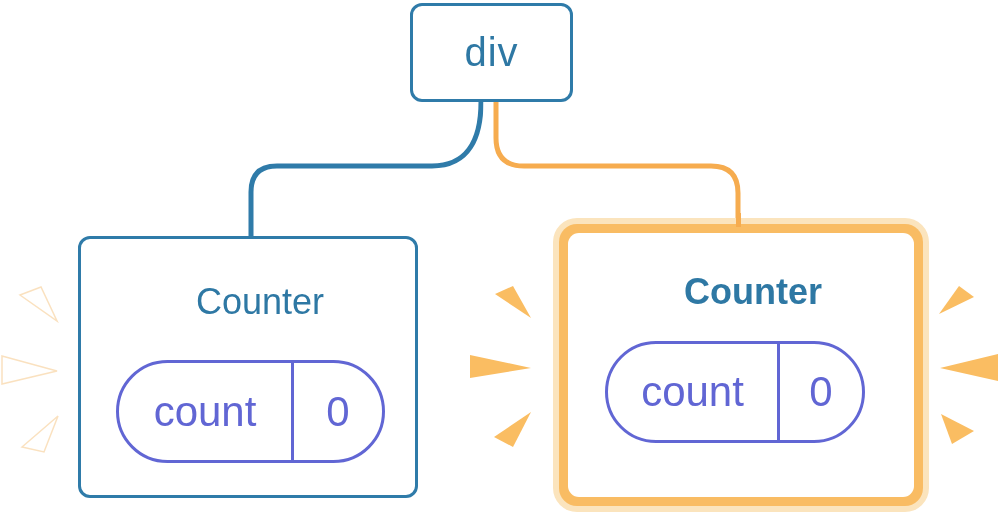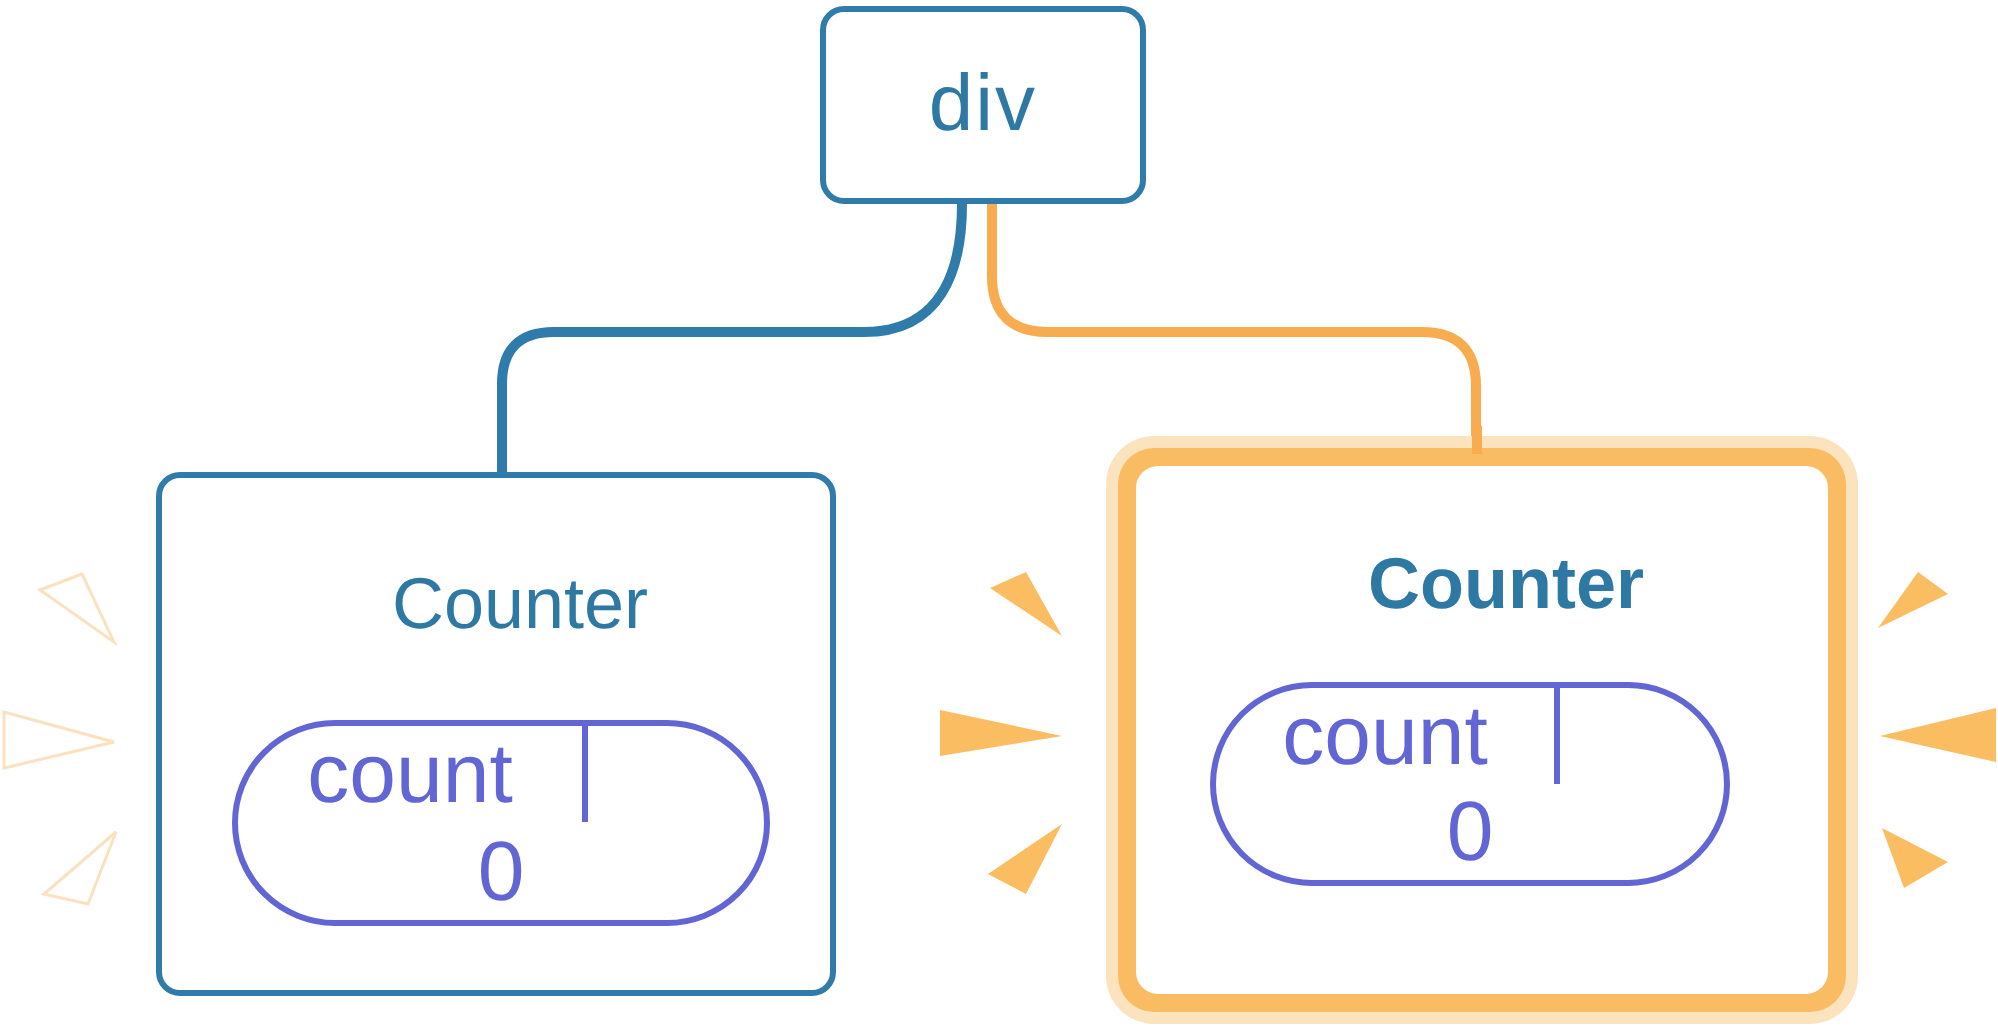--- a/index.html
+++ b/index.html
@@ -40,21 +40,21 @@
     position:relative;width:100%;height:100%;background:#ffffff;border-radius:11px;
   }
   .counter-title{
     position:absolute;left:0;top:42px;width:100%;text-align:center;
     font-size:36px;font-weight:500;color:var(--blue-text);padding-left:12px;
   }
   .card-right .counter-title{top:38px;font-weight:700;}
   .state-pill{
     position:absolute;display:flex;box-sizing:border-box;
     border:3px solid var(--purple);border-radius:60px;overflow:hidden;
-    color:var(--purple);font-size:42px;flex-direction:column;
+    color:var(--purple);font-size:42px;
   }
   .card-left .state-pill{left:35px;top:121px;width:269px;height:103px;}
   .card-right .state-pill{left:37px;top:108px;width:260px;height:102px;}
   .pill-key{
     flex:none;display:flex;align-items:center;justify-content:center;
     border-right:3px solid var(--purple);box-sizing:border-box;
   }
   .card-left .pill-key{width:175px;}
   .card-right .pill-key{width:172px;}
   .pill-value{flex:1;display:flex;align-items:center;justify-content:center;}

